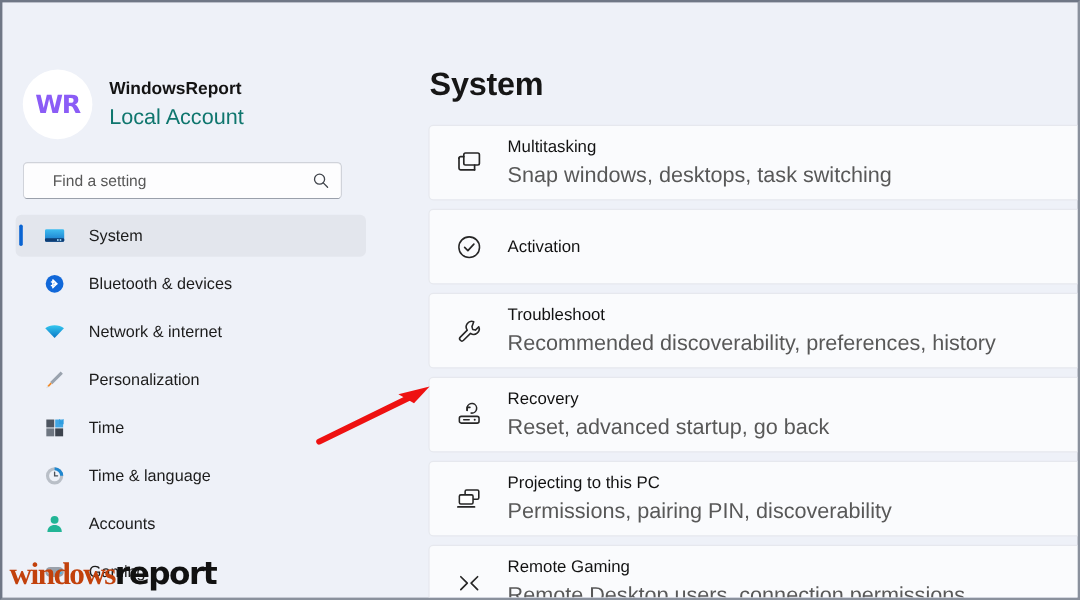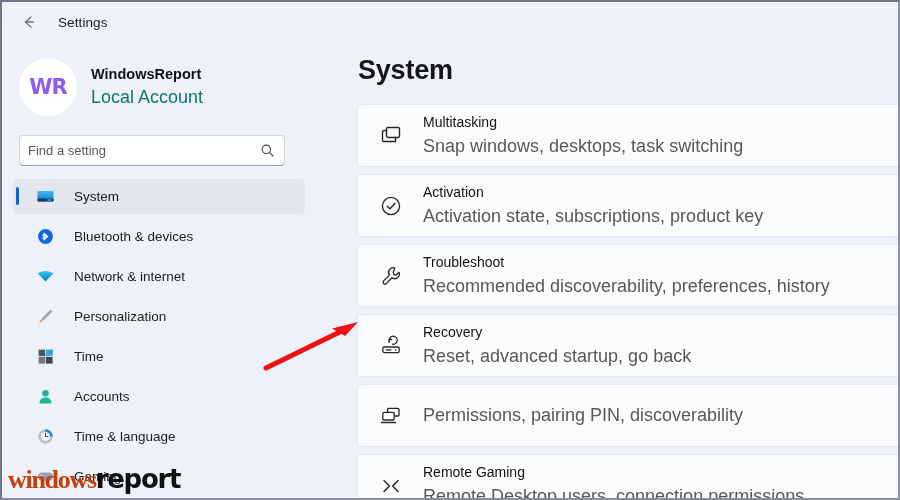--- a/index.html
+++ b/index.html
@@ -93,21 +93,21 @@
     margin: 19px 0 0 17px;
     width: 266px;
     height: 31px;
     background: #fdfdfe;
     border: 1px solid #d0d3da;
     border-bottom: 1px solid #9aa0ab;
     border-radius: 4px;
     display: flex;
     align-items: center;
     box-sizing: border-box;
-    padding: 0 9px 0 8px;
+    padding: 0 9px 0 24px;
   }
   .search-input {
     flex: 1;
     border: none;
     outline: none;
     background: transparent;
     font-family: "Liberation Sans", sans-serif;
     font-size: 13px;
     color: #4a4a4a;
     padding: 0;
@@ -222,31 +222,20 @@
     white-space: nowrap;
   }
   .wm-a { color: #c2410c; font-family: Liberation Serif, serif; }
   .wm-b { color: #111111; }
 </style>
 </head>
 <body>
 
 <div id="app">
 
-  <div class="titlebar">
-    <div class="back-btn">
-      <span>
-        <svg width="18" height="18" viewBox="0 0 18 18">
-          <path d="M11 4 L5.4 9 L11 14" fill="none" stroke="#70747c" stroke-width="1.3" stroke-linecap="round" stroke-linejoin="round"></path>
-          <path d="M5.4 9 H13.2" fill="none" stroke="#70747c" stroke-width="1.3" stroke-linecap="round"></path>
-        </svg>
-      </span>
-    </div>
-    <div class="titlebar-text">Settings</div>
-  </div>
 
   <div class="sidebar">
 
     <div class="account">
       <div class="avatar">
         <span class="avatar-text">WR</span>
       </div>
       <div class="account-info">
         <div class="account-name">WindowsReport</div>
         <div class="account-type">Local Account</div>
@@ -329,42 +318,42 @@
             <path d="M13.3 2 L15.1 4 L17 2 L17 6.5 L13.3 6.5 Z" fill="#2f9de0"></path>
             <rect x="10" y="2.6" width="6.6" height="6.6" fill="#2f9de0" opacity=".9"></rect>
           </svg>
         </span>
         <span class="nav-label">Time</span>
       </div>
 
       <div class="navitem">
         <span class="nav-icon">
           <svg width="19" height="19" viewBox="0 0 19 19">
-            <circle cx="9.5" cy="6.2" r="3.3" fill="#22b596"></circle>
-            <path d="M3.5 16.4 C3.5 12.6 6.2 10.6 9.5 10.6 C12.8 10.6 15.5 12.6 15.5 16.4 Z" fill="#22b596"></path>
-          </svg>
-        </span>
-        <span class="nav-label">Accounts</span>
-      </div>
-
-      <div class="navitem">
-        <span class="nav-icon">
-          <svg width="19" height="19" viewBox="0 0 19 19">
             <circle cx="9.5" cy="9.5" r="7.2" fill="#b9bfc7"></circle>
             <path d="M9.5 2.3 A7.2 7.2 0 0 1 16.7 9.5 L9.5 9.5 Z" fill="#1f87cf"></path>
             <circle cx="9.5" cy="9.5" r="4.6" fill="#eef1f8"></circle>
             <path d="M9.5 6.4 V9.5 H12" stroke="#4b5159" stroke-width="1.1" fill="none" stroke-linecap="round"></path>
           </svg>
         </span>
         <span class="nav-label">Time &amp; language</span>
       </div>
 
       <div class="navitem">
         <span class="nav-icon">
           <svg width="19" height="19" viewBox="0 0 19 19">
+            <circle cx="9.5" cy="6.2" r="3.3" fill="#22b596"></circle>
+            <path d="M3.5 16.4 C3.5 12.6 6.2 10.6 9.5 10.6 C12.8 10.6 15.5 12.6 15.5 16.4 Z" fill="#22b596"></path>
+          </svg>
+        </span>
+        <span class="nav-label">Accounts</span>
+      </div>
+
+      <div class="navitem">
+        <span class="nav-icon">
+          <svg width="19" height="19" viewBox="0 0 19 19">
             <rect x="1.8" y="5.4" width="15.4" height="8.4" rx="4.2" fill="#9aa1ab"></rect>
             <path d="M5 8 V10.8 M3.6 9.4 H6.4" stroke="#ffffff" stroke-width="1.1" stroke-linecap="round"></path>
             <circle cx="12.6" cy="8.6" r="1" fill="#3db4ef"></circle>
             <circle cx="14.4" cy="10.4" r="1" fill="#3db4ef"></circle>
           </svg>
         </span>
         <span class="nav-label">Gaming</span>
       </div>
 
     </div>
@@ -392,21 +381,20 @@
 
       <div class="card">
         <span class="card-icon">
           <svg width="24" height="24" viewBox="0 0 24 24">
             <circle cx="12" cy="12" r="8.6" fill="none" stroke="#262626" stroke-width="1.3"></circle>
             <path d="M8.2 12.2 L10.9 14.8 L15.9 9.4" fill="none" stroke="#262626" stroke-width="1.4" stroke-linecap="round" stroke-linejoin="round"></path>
           </svg>
         </span>
         <div class="card-text">
           <div class="card-title">Activation</div>
-          <div class="card-sub">Activation state, subscriptions, product key</div>
         </div>
       </div>
 
       <div class="card">
         <span class="card-icon">
           <svg width="24" height="24" viewBox="0 0 24 24">
             <path d="M15.8 4.1 A4.6 4.6 0 0 0 10.4 11.1 L4.6 16.9 A1.9 1.9 0 0 0 7.3 19.6 L13.1 13.8 A4.6 4.6 0 0 0 20 8.3 L17.2 11.1 L14.9 10.5 L14.3 8.2 Z" fill="none" stroke="#262626" stroke-width="1.3" stroke-linejoin="round"></path>
           </svg>
         </span>
         <div class="card-text">
@@ -433,20 +421,21 @@
 
       <div class="card">
         <span class="card-icon">
           <svg width="24" height="24" viewBox="0 0 24 24">
             <rect x="8.6" y="4.4" width="11.4" height="7.6" rx="1.2" fill="none" stroke="#262626" stroke-width="1.3"></rect>
             <rect x="3.8" y="8.4" width="11.4" height="7.6" rx="1.2" fill="#ffffff" stroke="#262626" stroke-width="1.3"></rect>
             <path d="M2.6 18.4 H16.4" stroke="#262626" stroke-width="1.5" stroke-linecap="round"></path>
           </svg>
         </span>
         <div class="card-text">
+          <div class="card-title">Projecting to this PC</div>
           <div class="card-sub">Permissions, pairing PIN, discoverability</div>
         </div>
       </div>
 
       <div class="card">
         <span class="card-icon">
           <svg width="24" height="24" viewBox="0 0 24 24">
             <path d="M5 6.6 L10.4 12 L5 17.4" fill="none" stroke="#262626" stroke-width="1.4" stroke-linecap="round" stroke-linejoin="round"></path>
             <path d="M19 6.6 L13.6 12 L19 17.4" fill="none" stroke="#262626" stroke-width="1.4" stroke-linecap="round" stroke-linejoin="round"></path>
           </svg>

